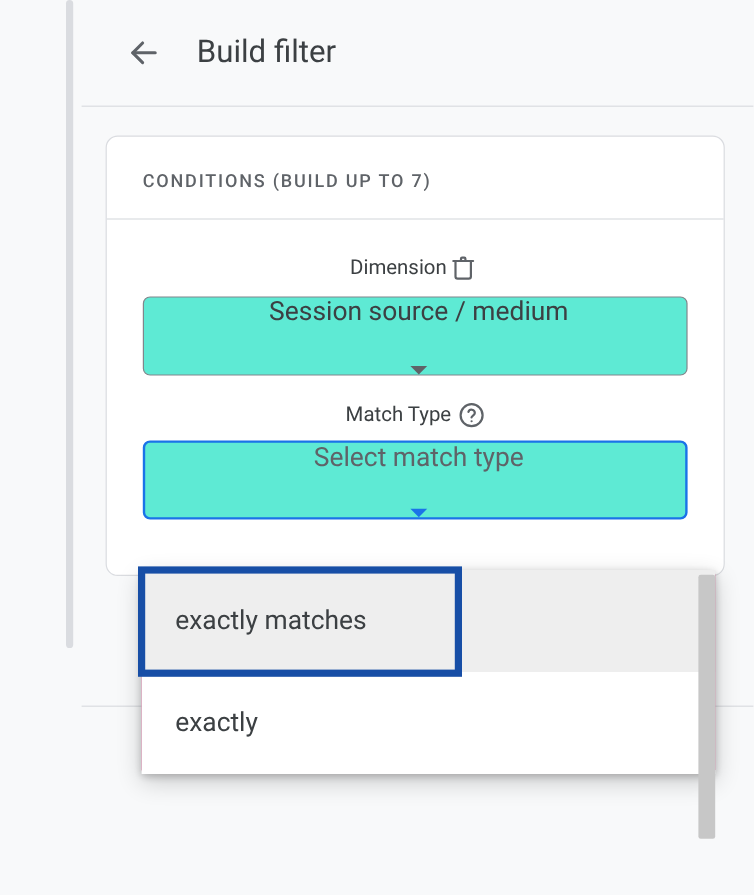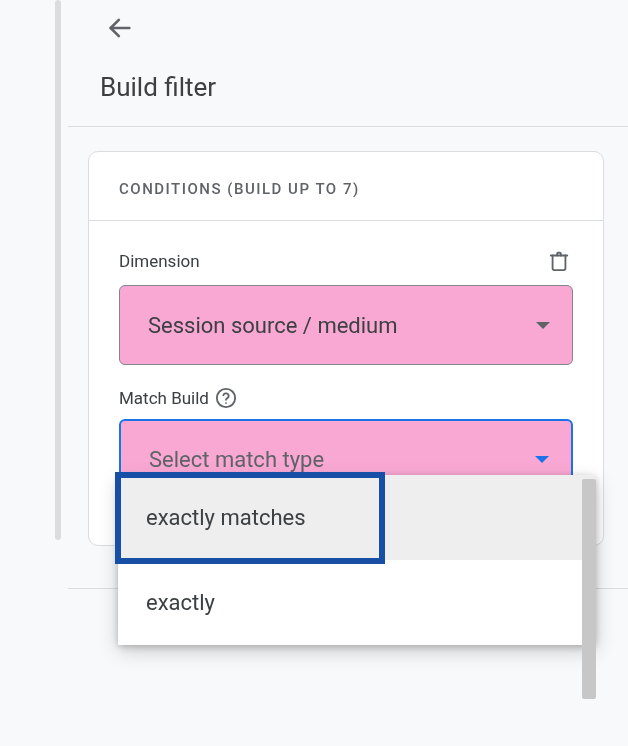--- a/index.html
+++ b/index.html
@@ -15,23 +15,23 @@
       position: absolute;
       left: 55px;
       top: 0;
       width: 6px;
       height: 540px;
       background: #dadce0;
       border-radius: 3px;
     }
     .header {
       display: flex;
-      padding: 8px 24px 24px 100px;
+      align-items: center;
+      padding: 24px 24px 24px 100px;
       gap: 24px;
-      flex-direction: column;
     }
     .back-btn {
       display: flex;
       align-items: center;
       justify-content: center;
       width: 40px;
       height: 40px;
       cursor: pointer;
       color: #5f6368;
     }
@@ -57,21 +57,21 @@
       letter-spacing: 1.5px;
       color: #5f6368;
       font-weight: 500;
       border-bottom: 1px solid #dadce0;
     }
     .card-body {
       padding: 26px 30px 24px 30px;
     }
     .row-label {
       display: flex;
-      justify-content: space-between;
+      justify-content: center;
       align-items: center;
       margin-bottom: 10px;
     }
     .label-text {
       font-size: 17px;
       color: #3c4043;
     }
     .label-with-help {
       display: flex;
       align-items: center;
@@ -87,28 +87,29 @@
       justify-content: center;
     }
     .help-icon {
       width: 22px;
       height: 22px;
       color: #5f6368;
     }
     .select-box {
       border: 1px solid #80868b;
       border-radius: 6px;
-      height: 80px;
+      height: 66px;
       display: flex;
       align-items: center;
       justify-content: space-between;
       padding: 0 22px 0 28px;
       cursor: pointer;
-      background: #f9a8d4;
+      background: #5eead4;
       margin-bottom: 22px;
+      flex-direction: column;
     }
     .select-box.focused {
       border: 2px solid #1a73e8;
     }
     .select-value {
       font-size: 22px;
       color: #3c4043;
     }
     .select-placeholder {
       font-size: 22px;
@@ -201,21 +202,21 @@
       </div>
     </div>
 
     <div class="select-box">
       <span class="select-value">Session source / medium</span>
       <div class="caret"></div>
     </div>
 
     <div class="row-label">
       <div class="label-with-help">
-        <span class="label-text">Match Build</span>
+        <span class="label-text">Match Type</span>
         <svg class="help-icon" width="20" height="20" viewBox="0 0 24 24" fill="none" stroke="currentColor" stroke-width="2" stroke-linecap="round" stroke-linejoin="round">
           <circle cx="12" cy="12" r="10"></circle>
           <path d="M9.1 9a3 3 0 0 1 5.83 1c0 2-3 2.5-3 4"></path>
           <line x1="12" y1="17.5" x2="12" y2="17.5"></line>
         </svg>
       </div>
     </div>
 
     <div class="select-box focused">
       <span class="select-placeholder">Select match type</span>

